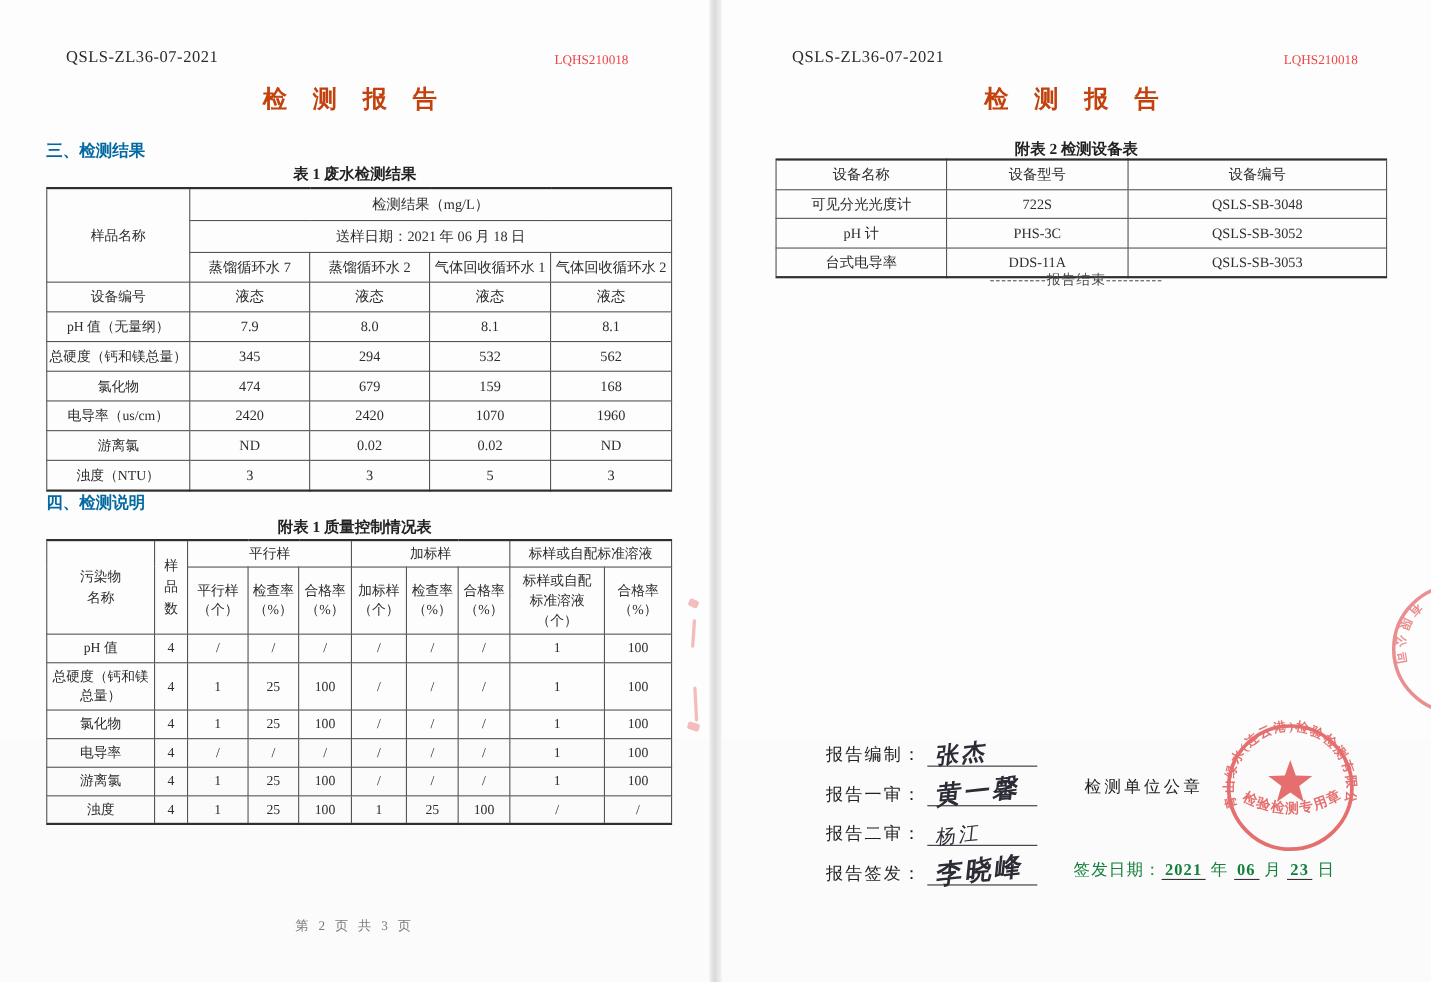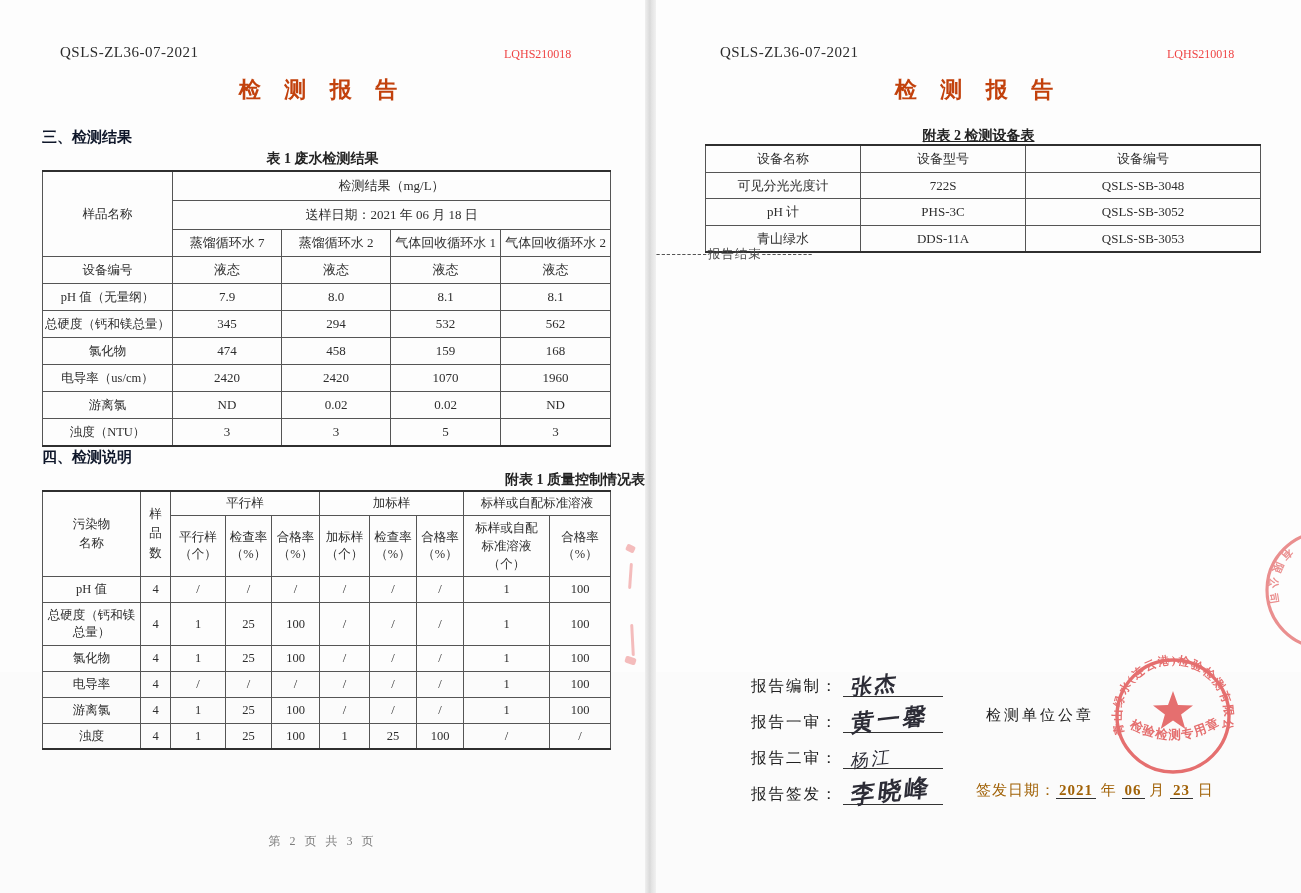--- a/index.html
+++ b/index.html
@@ -14,21 +14,21 @@
   .page{position:absolute;top:0;height:672px;background:#fdfdfd;}
   .page-left{left:0;width:645px;}
   .page-right{left:656px;width:645px;}
   .gutter{position:absolute;left:645px;top:0;width:11px;height:893px;
     background:linear-gradient(90deg,#efefef 0%,#d9d9d9 45%,#e3e3e3 60%,#f1f1f1 100%);}
 
   .doc-code{position:absolute;font-size:15px;letter-spacing:.5px;color:#2b2b2b;}
   .report-no{position:absolute;font-size:12px;color:#ef4444;}
   .doc-title{position:absolute;left:0;width:100%;text-align:center;
     font-size:22px;font-weight:bold;letter-spacing:9px;color:#c2410c;}
-  .section-heading{position:absolute;font-size:15px;font-weight:bold;color:#0f172a;}
+  .section-heading{position:absolute;font-size:15px;font-weight:bold;color:#0369a1;}
   .table-title{position:absolute;left:0;width:100%;text-align:center;
     font-size:14px;font-weight:bold;color:#222;}
 
   table.doc-table{
     position:absolute;border-collapse:collapse;table-layout:fixed;
     font-size:13px;color:#2d2d2d;
     border-top:2px solid #2f2f2f;border-bottom:2px solid #2f2f2f;
   }
   table.doc-table td,table.doc-table th{
     border:1px solid #555;text-align:center;vertical-align:middle;
@@ -41,32 +41,32 @@
   table.t-qc th{padding:3px 1px;}
   table.t-qc td{padding:4px 0;}
   table.t-equip td,table.t-equip th{height:17px;}
 
   .wrap-3{display:inline-block;width:3.4em;line-height:1.5;}
   .wrap-5{display:inline-block;width:5.1em;line-height:1.45;}
   .vtext{display:inline-block;width:1.1em;line-height:1.55;}
 
   .page-footer{position:absolute;left:0;width:100%;text-align:center;
     font-size:12px;letter-spacing:3px;color:#7c7c7c;}
-  .end-note{position:absolute;left:0;width:100%;
+  .end-note{position:absolute;left:0;width:100%;text-align:center;
     font-size:12.5px;color:#4a4a4a;letter-spacing:1px;}
 
   .sig-row{position:absolute;left:95px;font-size:15.5px;letter-spacing:2px;color:#222;
     white-space:nowrap;}
   .sig-line{position:relative;display:inline-block;width:100px;height:18px;
     border-bottom:1.5px solid #333;vertical-align:bottom;margin-left:4px;}
   .sig-script{position:absolute;left:8px;bottom:-3px;font-size:21px;font-weight:bold;
     color:#2c2c36;letter-spacing:3px;transform:rotate(-6deg) skewX(-12deg);
     white-space:nowrap;font-family:"DejaVu Serif",serif;}
   .seal-label{position:absolute;font-size:15px;letter-spacing:3px;color:#222;}
-  .issue-date{position:absolute;font-size:15px;letter-spacing:1px;color:#a16207;white-space:nowrap;}
+  .issue-date{position:absolute;font-size:15px;letter-spacing:1px;color:#15803d;white-space:nowrap;}
   .udate{border-bottom:1.3px solid #333;padding:0 3px;font-weight:bold;}
 
   .stamp-svg{position:absolute;opacity:.88;}
   .bleed{position:absolute;background:#ef9a9a;border-radius:2px;opacity:.65;}
 </style>
 </head>
 <body>
 
 <div class="screen">
 
@@ -119,21 +119,21 @@
           <tr>
             <td class="rowlabel">总硬度（钙和镁总量）</td>
             <td>345</td>
             <td>294</td>
             <td>532</td>
             <td>562</td>
           </tr>
           <tr>
             <td class="rowlabel">氯化物</td>
             <td>474</td>
-            <td>458</td>
+            <td>679</td>
             <td>159</td>
             <td>168</td>
           </tr>
           <tr>
             <td class="rowlabel">电导率（us/cm）</td>
             <td>2420</td>
             <td>2420</td>
             <td>1070</td>
             <td>1960</td>
           </tr>
@@ -148,21 +148,21 @@
             <td class="rowlabel">浊度（NTU）</td>
             <td>3</td>
             <td>3</td>
             <td>5</td>
             <td>3</td>
           </tr>
         </tbody>
     </table>
 
     <div class="section-heading" style="left:42px;top:448px;">四、检测说明</div>
-    <div class="table-title" style="top:471px;text-align:right;">附表 1 质量控制情况表</div>
+    <div class="table-title" style="top:471px;">附表 1 质量控制情况表</div>
 
     <table class="doc-table t-qc" style="left:42px;top:490px;width:568px;">
       <colgroup>
         <col style="width:98px">
           <col style="width:30px">
           <col style="width:55px">
         <col style="width:46px">
           <col style="width:48px">
           <col style="width:50px">
         <col style="width:47px">
@@ -276,21 +276,21 @@
     <div class="bleed" style="left:625px;top:657px;width:11px;height:7px;transform:rotate(18deg);"></div>
   </div>
 
   <div class="gutter"></div>
 
   <div class="page page-right">
     <div class="doc-code" style="left:64px;top:44px;">QSLS-ZL36-07-2021</div>
     <div class="report-no" style="left:511px;top:47px;">LQHS210018</div>
     <div class="doc-title" style="top:75px;">检 测 报 告</div>
 
-    <div class="table-title" style="top:127px;text-decoration:underline;">附表 2 检测设备表</div>
+    <div class="table-title" style="top:127px;">附表 2 检测设备表</div>
 
     <table class="doc-table t-equip" style="left:49px;top:144px;width:555px;">
       <colgroup>
         <col style="width:155px">
           <col style="width:165px">
           <col style="width:235px">
       </colgroup>
       <thead>
         <tr>
           <th>设备名称</th>
@@ -303,21 +303,21 @@
             <td class="rowlabel">可见分光光度计</td>
             <td>722S</td>
             <td>QSLS-SB-3048</td>
           </tr>
           <tr>
             <td class="rowlabel">pH 计</td>
             <td>PHS-3C</td>
             <td>QSLS-SB-3052</td>
           </tr>
           <tr>
-            <td class="rowlabel">青山绿水</td>
+            <td class="rowlabel">台式电导率</td>
             <td>DDS-11A</td>
             <td>QSLS-SB-3053</td>
           </tr>
         </tbody>
     </table>
 
     <div class="end-note" style="top:246px;">----------报告结束----------</div>
 
     <div class="sig-row" style="top:676px;">
       <span>报告编制：</span><span class="sig-line"><span class="sig-script">张杰</span></span>

